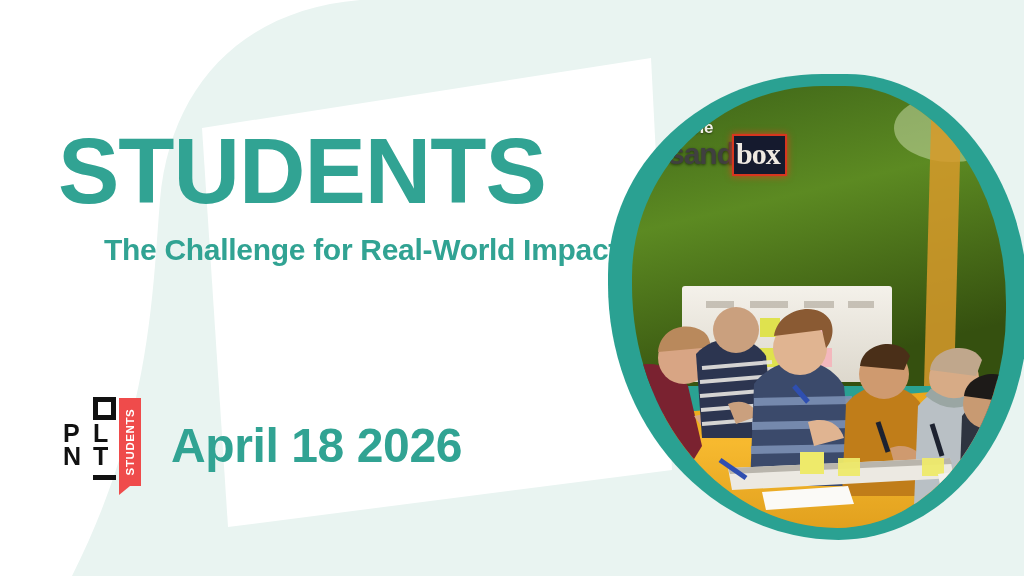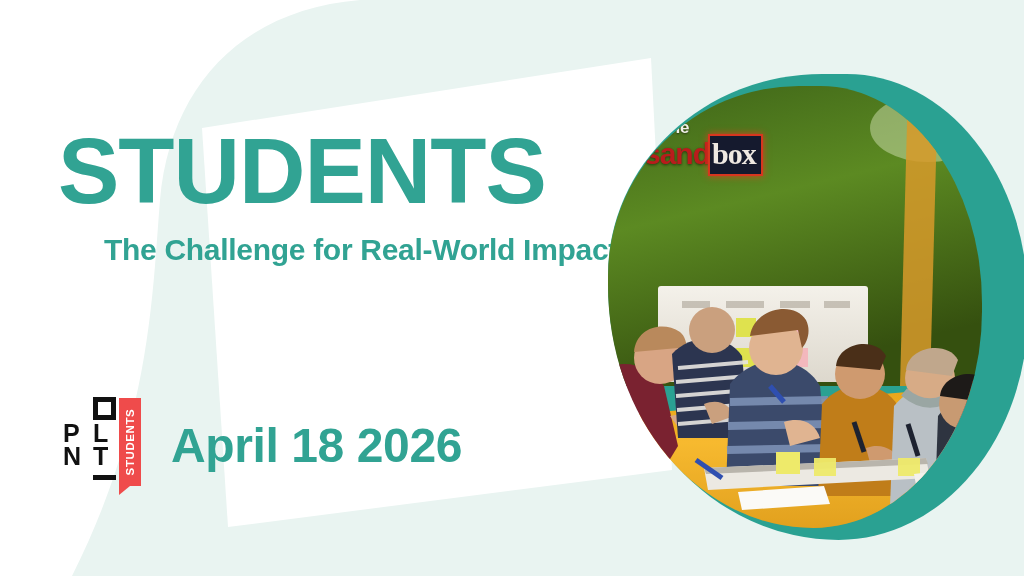--- a/index.html
+++ b/index.html
@@ -174,21 +174,21 @@
     height: 466px;
   }
   .photo-ring {
     position: absolute;
     inset: 0;
     background: #2aa192;
     border-radius: 52% 44% 46% 56% / 44% 50% 50% 56%;
   }
   .photo-clip {
     position: absolute;
-    left: 0;
+    left: 24px;
     top: 12px;
     width: 374px;
     height: 442px;
     border-radius: 52% 44% 46% 56% / 44% 50% 50% 56%;
     overflow: hidden;
   }
   .photo-svg { display: block; width: 100%; height: 100%; }
 
   
   .sign {
@@ -209,21 +209,21 @@
   .sign-row {
     display: flex;
     align-items: baseline;
     margin-top: -1px;
   }
   .sign-sand {
     font-family: "Liberation Sans", sans-serif;
     font-weight: bold;
     font-size: 30px;
     letter-spacing: -1px;
-    color: #b91c1c;
+    color: #404040;
     text-shadow: 0 1px 3px rgba(0,0,0,0.55);
   }
   .sign-box {
     font-family: Liberation Serif, serif;
     font-weight: bold;
     font-size: 30px;
     letter-spacing: -1px;
     color: #efe9e2;
     background: #151a2e;
     padding: 1px 5px 3px 2px;

